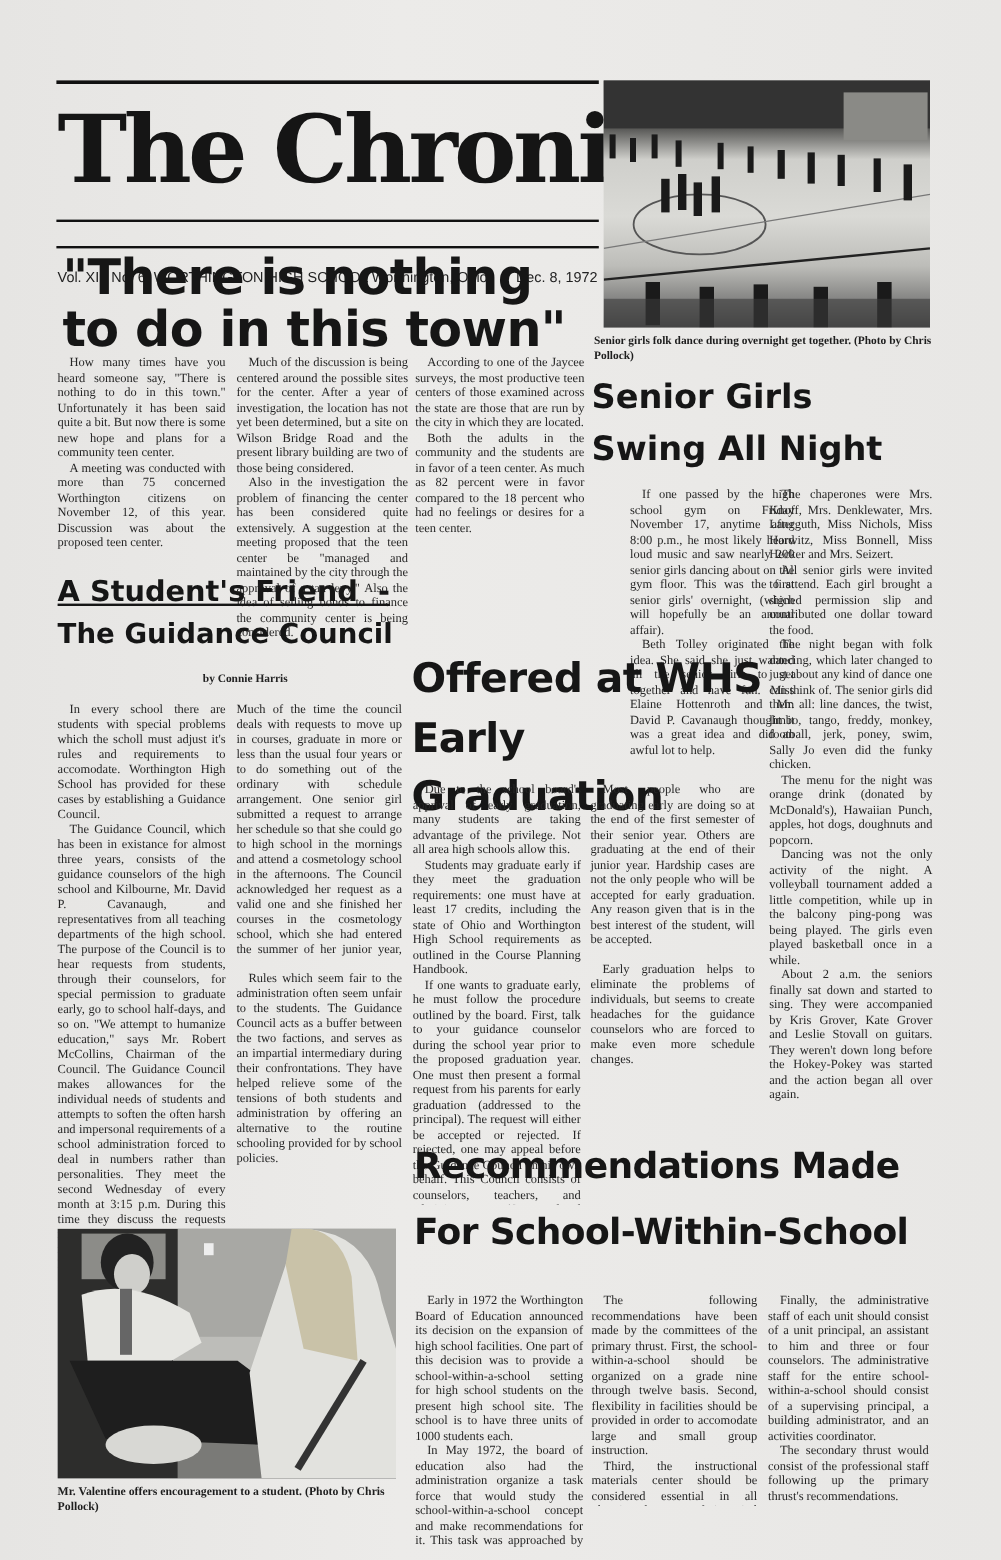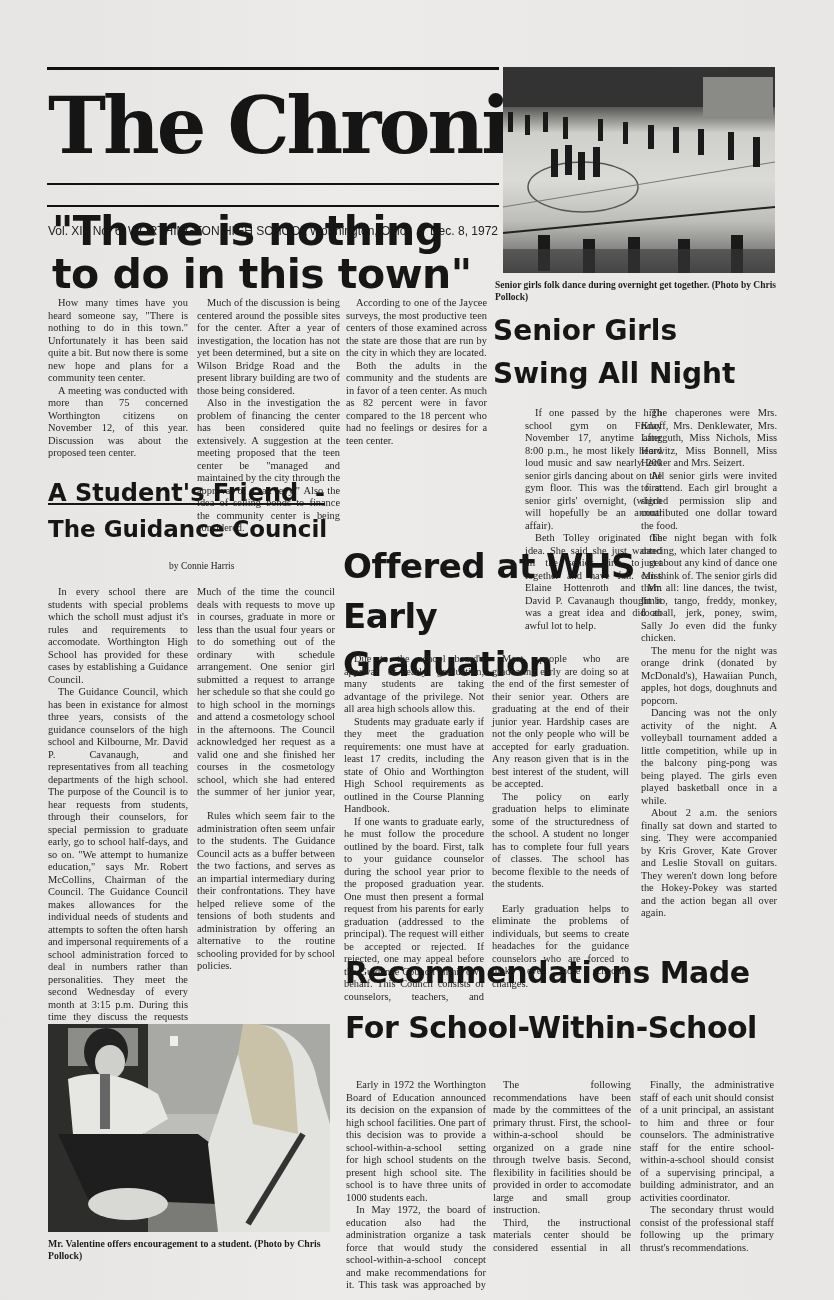--- a/index.html
+++ b/index.html
@@ -8,21 +8,21 @@
   .abs{position:absolute;}
   .rule{position:absolute;background:#111;}
   .masthead{position:absolute;left:48px;top:78px;width:450px;height:96px;font-family:"DejaVu Serif","Liberation Serif",serif;font-weight:bold;font-size:78px;line-height:96px;letter-spacing:-3px;color:#151515;white-space:nowrap;transform:scaleX(1.0);}
   .dateline{position:absolute;left:48px;top:188px;width:450px;font-family:"Liberation Sans",sans-serif;font-size:12px;color:#222;display:flex;justify-content:space-between;margin-top:36px;}
   .headline{font-family:"DejaVu Sans","Liberation Sans",sans-serif;font-weight:bold;color:#161616;line-height:1;}
   .col{position:absolute;font-size:10.4px;line-height:12.5px;text-align:justify;color:#262626;hyphens:auto;}
   .col p{margin:0;text-indent:10px;}
   .col p.gap{margin-top:12px;}
   .caption{position:absolute;font-family:"Liberation Serif",serif;font-weight:bold;font-size:9.5px;line-height:11.5px;color:#1e1e1e;}
   .photo{position:absolute;overflow:hidden;background:#555;}
-  .byline{position:absolute;font-weight:normal;font-size:9.5px;color:#222;padding-left:24px;}
+  .byline{position:absolute;font-weight:bold;font-size:9.5px;color:#222;padding-left:24px;}
 </style>
 </head>
 <body>
 
 <div class="page">
 
   <div class="rule" style="left:47px;top:67px;width:452px;height:3px;"></div>
   <div class="masthead">The Chronicle</div>
   <div class="rule" style="left:47px;top:183px;width:452px;height:1.5px;"></div>
   <div class="dateline">
@@ -124,21 +124,20 @@
     <div style="font-size:34px;line-height:48px;letter-spacing:-0.5px;">Early Graduation</div>
   </div>
 
   <div class="col" style="left:344px;top:653px;width:140px;">
     <p>Due to the school board's apprival of early graduation, many students are taking advantage of the privilege. Not all area high schools allow this.</p>
     <p>Students may graduate early if they meet the graduation requirements: one must have at least 17 credits, including the state of Ohio and Worthington High School requirements as outlined in the Course Planning Handbook.</p>
     <p style="height:188px;overflow:hidden;">If one wants to graduate early, he must follow the procedure outlined by the board. First, talk to your guidance counselor during the school year prior to the proposed graduation year. One must then present a formal request from his parents for early graduation (addressed to the principal). The request will either be accepted or rejected. If rejected, one may appeal before the Guidance Council on his own behalf. This Council consists of counselors, teachers, and administrators. (See related story)</p>
   </div>
   <div class="col" style="left:492px;top:653px;width:137px;">
     <p>Most people who are graduating early are doing so at the end of the first semester of their senior year. Others are graduating at the end of their junior year. Hardship cases are not the only people who will be accepted for early graduation. Any reason given that is in the best interest of the student, will be accepted.</p>
-    <p>The policy on early graduation helps to eliminate some of the structuredness of the school. A student no longer has to complete four full years of classes. The school has become flexible to the needs of the students.</p>
     <p class="gap">Early graduation helps to eliminate the problems of individuals, but seems to create headaches for the guidance counselors who are forced to make even more schedule changes.</p>
   </div>
 
   <div class="headline abs" style="left:345px;top:945px;width:450px;">
     <div style="font-size:30px;line-height:55px;letter-spacing:-0.5px;">Recommendations Made</div>
     <div style="font-size:30px;line-height:55px;letter-spacing:-0.5px;">For School-Within-School</div>
   </div>
 
   <div class="col" style="left:346px;top:1079px;width:140px;">
     <p>Early in 1972 the Worthington Board of Education announced its decision on the expansion of high school facilities. One part of this decision was to provide a school-within-a-school setting for high school students on the present high school site. The school is to have three units of 1000 students each.</p>

